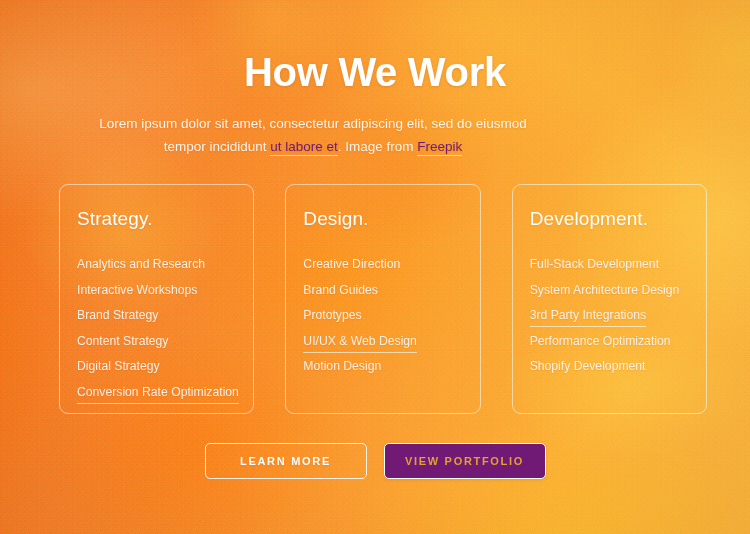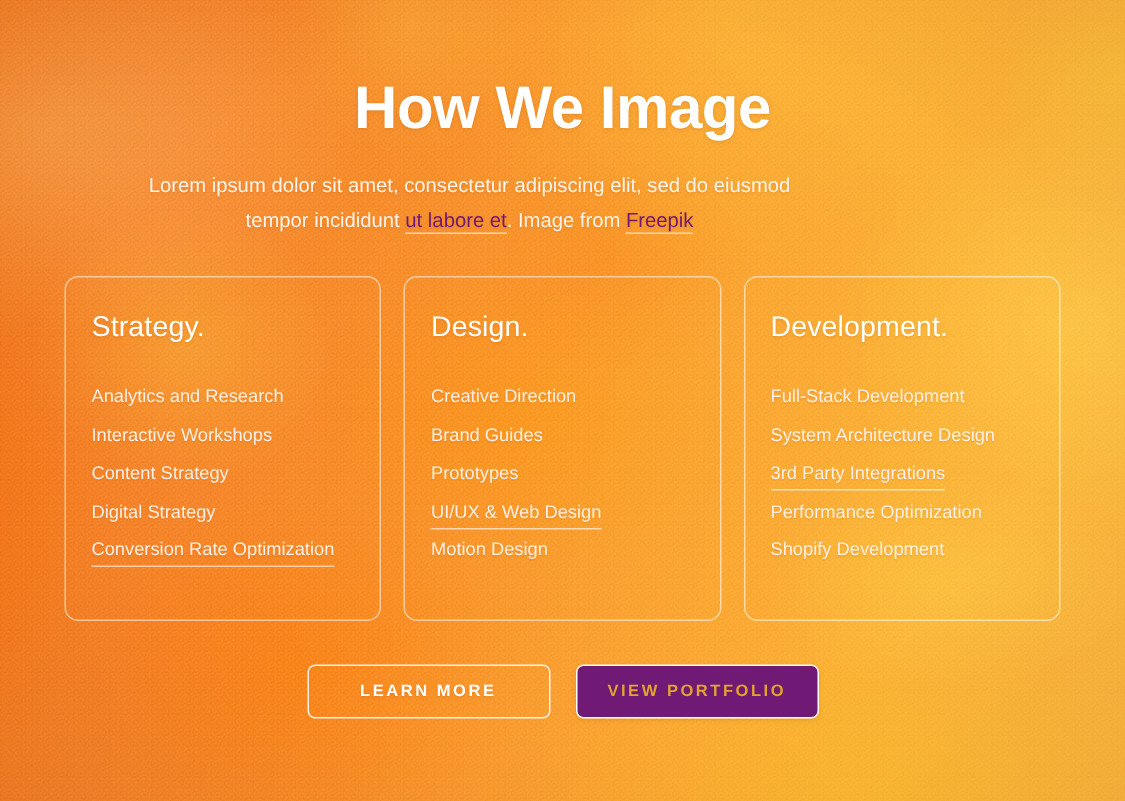--- a/index.html
+++ b/index.html
@@ -130,20 +130,21 @@
     height: 230px;
     display: flex;
     gap: 15px;
   }
 
   .card {
     flex: 1 1 0;
     border: 1px solid rgba(255,255,255,0.55);
     border-radius: 9px;
     padding: 22px 0 0 17px;
+    margin-left: 16px;
   }
 
   .card-title {
     font-size: 19px;
     line-height: 24px;
     font-weight: 400;
     color: #FFFFFF;
     letter-spacing: 0.1px;
     margin-bottom: 21px;
     text-shadow: 0 1px 2px rgba(170,80,14,0.16);
@@ -218,34 +219,35 @@
 
 <div class="bg-root">
   <div class="bg-blotch"></div>
   <div class="bg-blotch2"></div>
   <div class="bg-grain"></div>
   <div class="bg-vignette"></div>
 </div>
 
 <div class="page">
 
-  <h1 class="hero-title">How We Image</h1>
+  <h1 class="hero-title">How We Work</h1>
 
   <p class="hero-sub">
     <span>Lorem ipsum dolor sit amet, consectetur adipiscing elit, sed do eiusmod</span><br>
     <span>tempor incididunt </span><a class="lnk" href="#">ut labore et</a><span>. Image from </span><a class="lnk" href="#">Freepik</a>
   </p>
 
   <div class="cards">
 
     <div class="card">
       <div class="card-title">Strategy.</div>
       <ul class="card-list">
         <li><a class="item-link" href="#">Analytics and Research</a></li>
         <li><a class="item-link" href="#">Interactive Workshops</a></li>
+        <li><a class="item-link" href="#">Brand Strategy</a></li>
         <li><a class="item-link" href="#">Content Strategy</a></li>
         <li><a class="item-link" href="#">Digital Strategy</a></li>
         <li class="is-underlined"><a class="item-link" href="#">Conversion Rate Optimization</a></li>
       </ul>
     </div>
 
     <div class="card">
       <div class="card-title">Design.</div>
       <ul class="card-list">
         <li><a class="item-link" href="#">Creative Direction</a></li>

